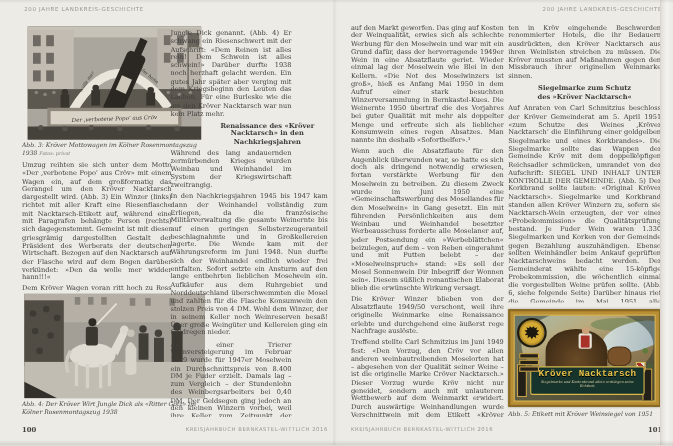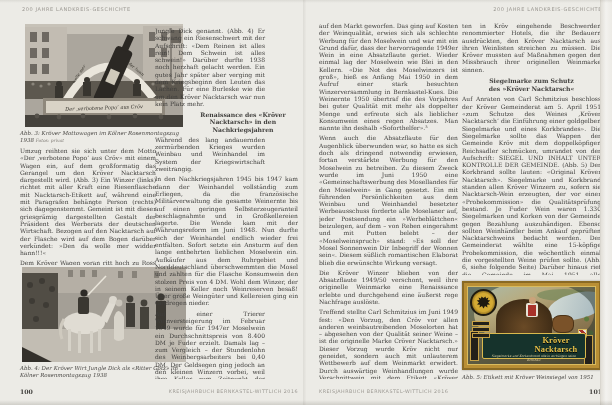--- a/index.html
+++ b/index.html
@@ -49,22 +49,22 @@
   .man-head{position:absolute;left:61px;top:10px;width:7px;height:7px;border-radius:50%;background:#caa27a;}
   .vines{position:absolute;right:0;top:24px;width:14px;height:40px;
          background:radial-gradient(circle at 40% 20%,#5e7a3d 2px,transparent 3px),
                     radial-gradient(circle at 70% 55%,#6b8a46 2px,transparent 3px),
                     radial-gradient(circle at 30% 80%,#55703a 2px,transparent 3px);}
   .vignette{position:absolute;left:6px;top:-6px;width:120px;height:66px;border-radius:50%;
             box-shadow:0 0 0 40px rgba(38,52,42,.50);}
   .wbanner{position:absolute;left:14px;bottom:5px;width:104px;height:26px;background:#16332c;
            border:1px solid #d9b94d;border-radius:2px;text-align:center;padding-top:2px;}
   .wtitle{font-size:8.4px;font-weight:bold;color:#e7c24a;line-height:9px;
-          font-family:Liberation Serif, serif;letter-spacing:.2px;
-          text-shadow:0 1px 0 #000;padding-left:44px;}
+          font-family:Liberation Mono, monospace;letter-spacing:.2px;
+          text-shadow:0 1px 0 #000;}
   .wsub{font-size:3.1px;color:#e9d9a8;font-style:italic;line-height:3.6px;padding:1px 6px 0 6px;}
   .seal{position:absolute;left:2px;top:2px;width:27px;height:27px;border-radius:50%;
         background:radial-gradient(circle,#d4aa33 55%,#8a6a1e 75%,#2a2416 78%);
         border:2px solid #1f1b10;display:flex;align-items:center;justify-content:center;}
   .msr{position:absolute;left:4px;top:34px;width:18px;}
   .msr div{height:5px;margin-bottom:1px;background:#23201a;border:1px solid #c9a347;}
   .strip{position:absolute;width:9px;height:30px;background:#23201a;border:1px solid #c9a347;}
   .crest{position:absolute;right:8px;top:42px;width:9px;height:11px;border:1px solid #d9bb5e;
          background:linear-gradient(45deg,#a8322a 25%,#e7e3d6 25%,#e7e3d6 50%,#a8322a 50%,#a8322a 75%,#e7e3d6 75%);
          border-radius:0 0 45% 45%;}

